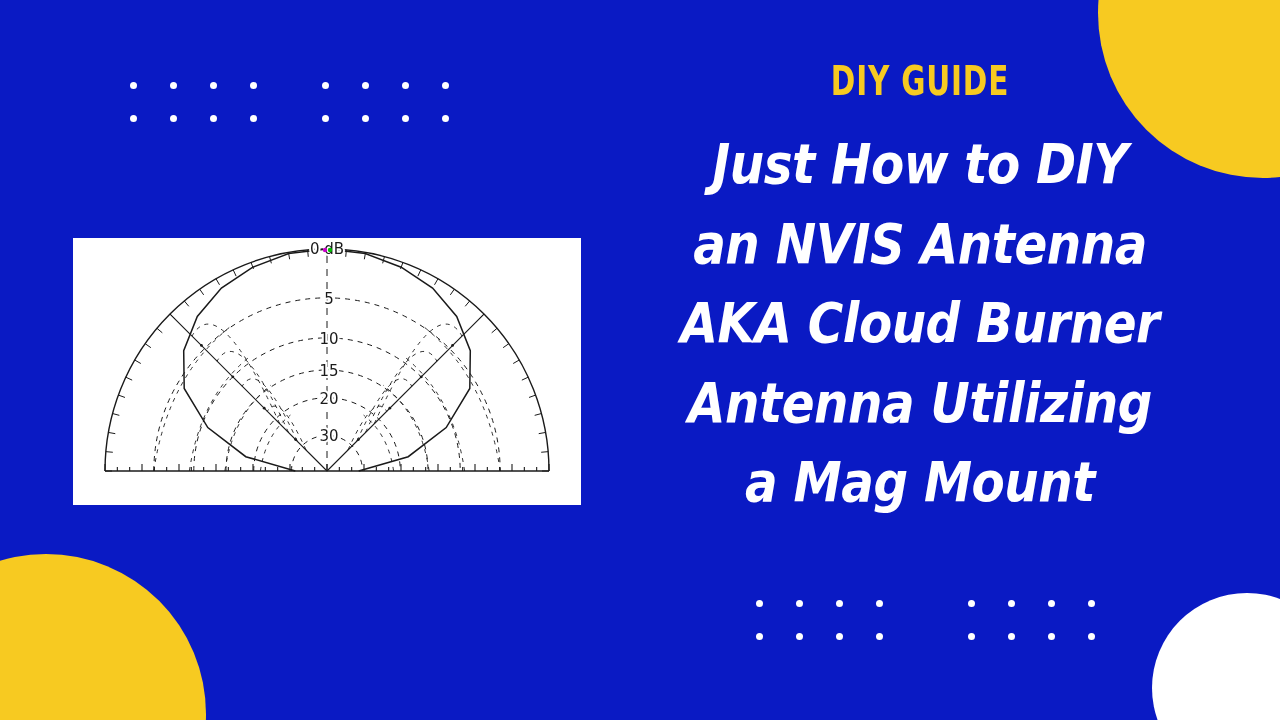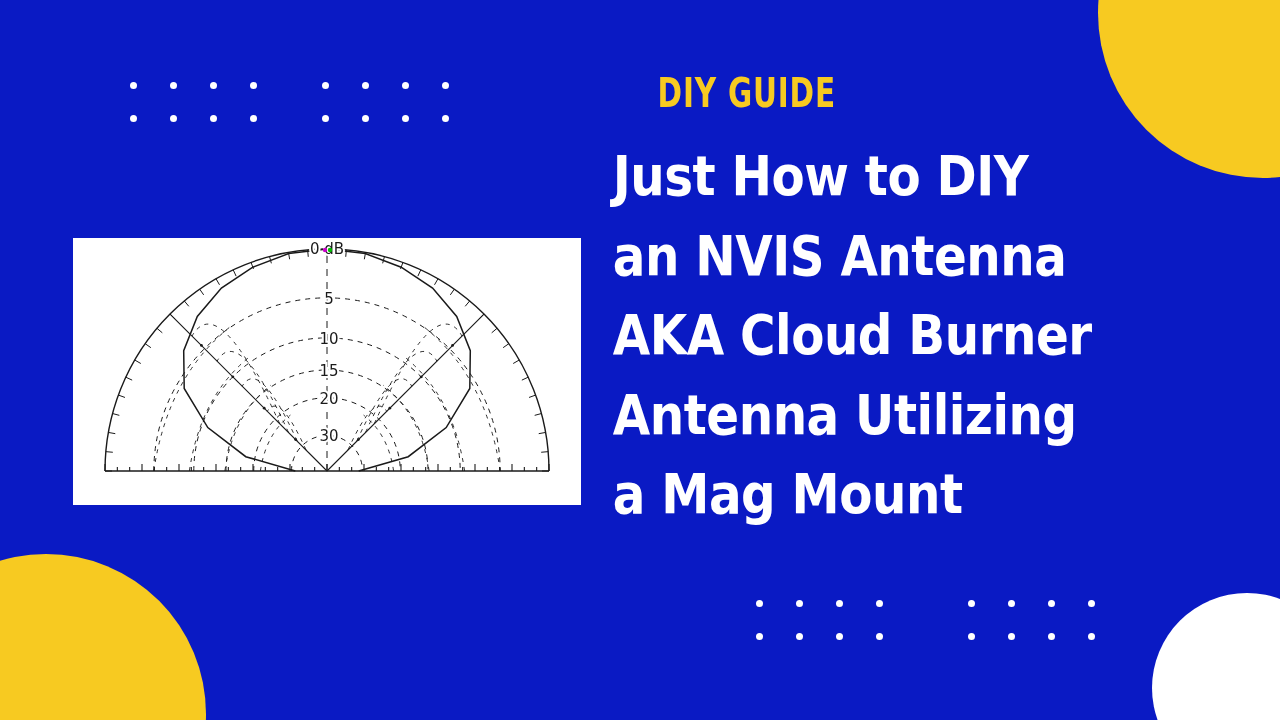--- a/index.html
+++ b/index.html
@@ -79,41 +79,43 @@
   #figure-panel svg {
     display: block;
     width: 100%;
     height: 100%;
   }
 
   
   #text-column {
     position: absolute;
     left: 600px;
-    top: 72px;
+    top: 60px;
     width: 640px;
+    text-align: center;
   }
   #eyebrow {
     color: #F7CA21;
     font-family: "Liberation Sans Narrow", "DejaVu Sans Condensed", "Liberation Sans", sans-serif;
     font-weight: bold;
     font-size: 40px;
     letter-spacing: 1px;
     line-height: 1.05;
     margin: 0 0 22px 0;
     transform: scaleX(0.82);
   }
   #headline {
     color: #FFFFFF;
     font-family: "Liberation Sans Narrow", "DejaVu Sans Condensed", "Liberation Sans", sans-serif;
     font-weight: bold;
     font-size: 56px;
     line-height: 1.42;
     margin: 0;
     letter-spacing: -0.5px;
+    font-style: italic;
   }
   #headline .hl-line {
     display: block;
     transform: scaleX(0.96);
   }
 </style>
 </head>
 <body>
 
 <div id="stage">

